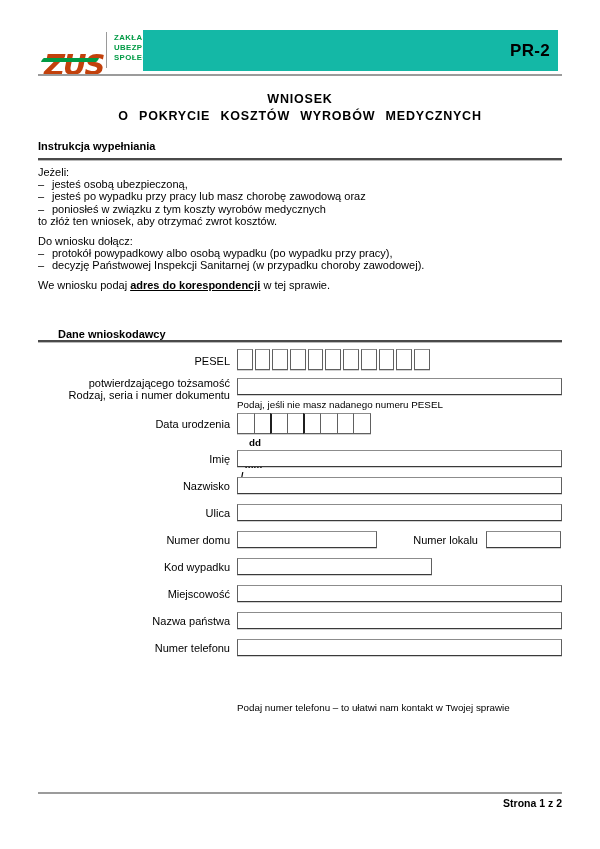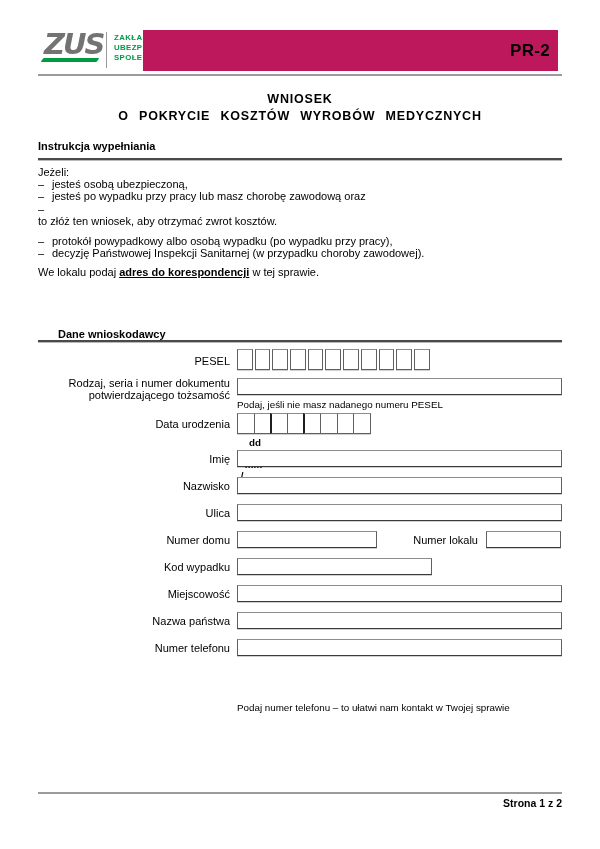--- a/index.html
+++ b/index.html
@@ -8,28 +8,28 @@
     width:600px; height:849px; position:relative;
     font-family:"Liberation Sans", sans-serif; color:#000;
     overflow:hidden;
   }
   
   .header { position:absolute; left:38px; top:30px; width:524px; height:42px; }
   .zus-mark { position:absolute; left:6px; top:0px; width:60px; height:40px; }
   .zus-text {
     font-family:"DejaVu Sans", sans-serif;
     font-style:italic; font-weight:800; font-size:29px; line-height:28px;
-    color:#737373; letter-spacing:-2px; display:block;
+    color:#c2410c; letter-spacing:-2px; display:block;margin-top:21px;
   }
   .zus-swoosh { position:absolute; left:-2px; top:28px; width:56px; height:4px;
     background:#009A44; transform:skewX(-35deg); border-radius:1px; }
   .logo-divider { position:absolute; left:68px; top:2px; width:1px; height:36px; background:#9a9a9a; }
   .org-lines { position:absolute; left:76px; top:3px; color:#009A44;
     font-size:7.8px; font-weight:bold; line-height:10px; letter-spacing:.4px; }
-  .banner { position:absolute; left:105px; top:0; width:415px; height:41px; background:#be185d; }
+  .banner { position:absolute; left:105px; top:0; width:415px; height:41px; background:#14b8a6; }
   .form-code { position:absolute; right:8px; top:0; line-height:41px;
     font-size:17px; font-weight:bold; letter-spacing:.3px; }
   .header-rule { position:absolute; left:38px; right:38px; top:74px; height:2px; background:#9b9b9b; }
 
   
   .title-1 { position:absolute; top:92px; left:0; right:0; text-align:center;
     font-size:12.5px; font-weight:bold; letter-spacing:.8px; }
   .title-2 { position:absolute; top:109px; left:0; right:0; text-align:center;
     font-size:12.5px; font-weight:bold; letter-spacing:.8px; word-spacing:6px; }
 
@@ -107,34 +107,36 @@
   <div class="li">
     <span class="dash">–</span>
     <span>jesteś osobą ubezpieczoną,</span>
   </div>
   <div class="li">
     <span class="dash">–</span>
     <span>jesteś po wypadku przy pracy lub masz chorobę zawodową oraz</span>
   </div>
   <div class="li">
     <span class="dash">–</span>
+    <span>poniosłeś w związku z tym koszty wyrobów medycznych</span>
   </div>
   <div>to złóż ten wniosek, aby otrzymać zwrot kosztów.</div>
   <div class="spacer8"></div>
+  <div>Do wniosku dołącz:</div>
   <div class="li">
     <span class="dash">–</span>
     <span>protokół powypadkowy albo osobą wypadku (po wypadku przy pracy),</span>
   </div>
   <div class="li">
     <span class="dash">–</span>
     <span>decyzję Państwowej Inspekcji Sanitarnej (w przypadku choroby zawodowej).</span>
   </div>
   <div class="spacer6"></div>
   <div class="note">
-    <span>We lokalu podaj </span><span class="bold-underline">adres do korespondencji</span><span> w tej sprawie.</span>
+    <span>We wniosku podaj </span><span class="bold-underline">adres do korespondencji</span><span> w tej sprawie.</span>
   </div>
 </div>
 
 <div class="section-head" style="top:328px;padding-left:20px;">Dane wnioskodawcy</div>
 <div class="hrule" style="top:340px;"></div>
 
 <div class="f-label" style="top:355px;">PESEL</div>
 <div class="cells cells-gap pesel" style="top:349px;">
   <div class="cell"></div>
   <div class="cell"></div>
@@ -143,22 +145,22 @@
   <div class="cell"></div>
   <div class="cell"></div>
   <div class="cell"></div>
   <div class="cell"></div>
   <div class="cell"></div>
   <div class="cell"></div>
   <div class="cell"></div>
 </div>
 
 <div class="f-label" style="top:377px;">
+  <div>potwierdzającego tożsamość</div>
   <div>Rodzaj, seria i numer dokumentu</div>
-  <div>potwierdzającego tożsamość</div>
 </div>
 <input class="text-input w-full" style="top: 378px;">
 <div class="f-hint" style="top:399px;">Podaj, jeśli nie masz nadanego numeru PESEL</div>
 
 <div class="f-label" style="top:418px;">Data urodzenia</div>
 <div class="cells date-cells" style="top:413px;">
   <div class="cell"></div>
   <div class="cell"></div>
   <div class="cell grp"></div>
   <div class="cell"></div>

